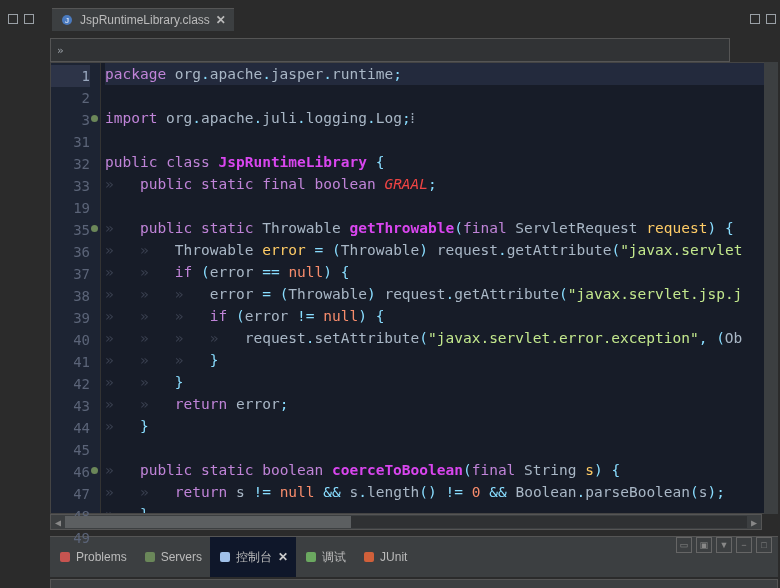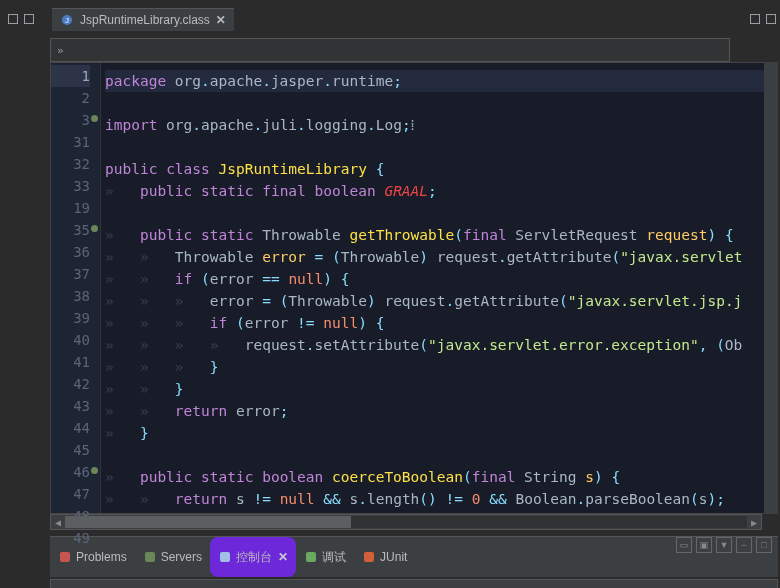--- a/index.html
+++ b/index.html
@@ -86,24 +86,24 @@
   border-radius: 50%;
 }
 .code {
   flex: 1;
   background: #171c28;
   font-size: 14.5px;
   line-height: 22px;
   white-space: pre;
   overflow: hidden;
   padding-left: 4px;
-  padding-top: 7px;
+  padding-top: 0;
 }
 .kw { color: #c084d8; }
-.fn { color: #fde047; }
+.fn { color: #d946ef; font-weight: bold; }
 .str { color: #c3e88d; }
 .num { color: #f78c6c; }
 .bool { color: #f78c6c; }
 .op { color: #89ddff; }
 .id { color: #ef4444; font-style: italic; }
 .varn { color: #ffcc66; }
 .plain { color: #a9b7c6; }
 .ws { color: #3a4050; }
 .hl-line { background: #232a3d; display:inline-block; width:100%; }
 .hscroll {
@@ -127,21 +127,21 @@
   font-family: Tahoma, sans-serif;
   font-size: 12px;
   color:#bbbbbb;
 }
 .btab {
   display:flex; align-items:center; gap:4px;
   padding: 0 8px;
   height:100%;
   cursor:pointer;
 }
-.btab.active { background:#6d28d9;border-radius:8px; }
+.btab.active { background:#0f172a; }
 .btab-icon { width:14px; height:14px; display:inline-flex; align-items:center; justify-content:center;}
 .btab-close { color:#ccc; font-weight:bold; padding-left:2px;}
 .bottom-right {
   margin-left:auto; display:flex; gap:4px; padding-right:6px; color:#888;
 }
 .br-icon { width:16px; height:16px; border:1px solid #666; display:inline-flex; align-items:center; justify-content:center; font-size:9px;}
 .console-output {
   margin: 2px 2px 0 50px;
   height: 20px;
   background: #3c3f41;

